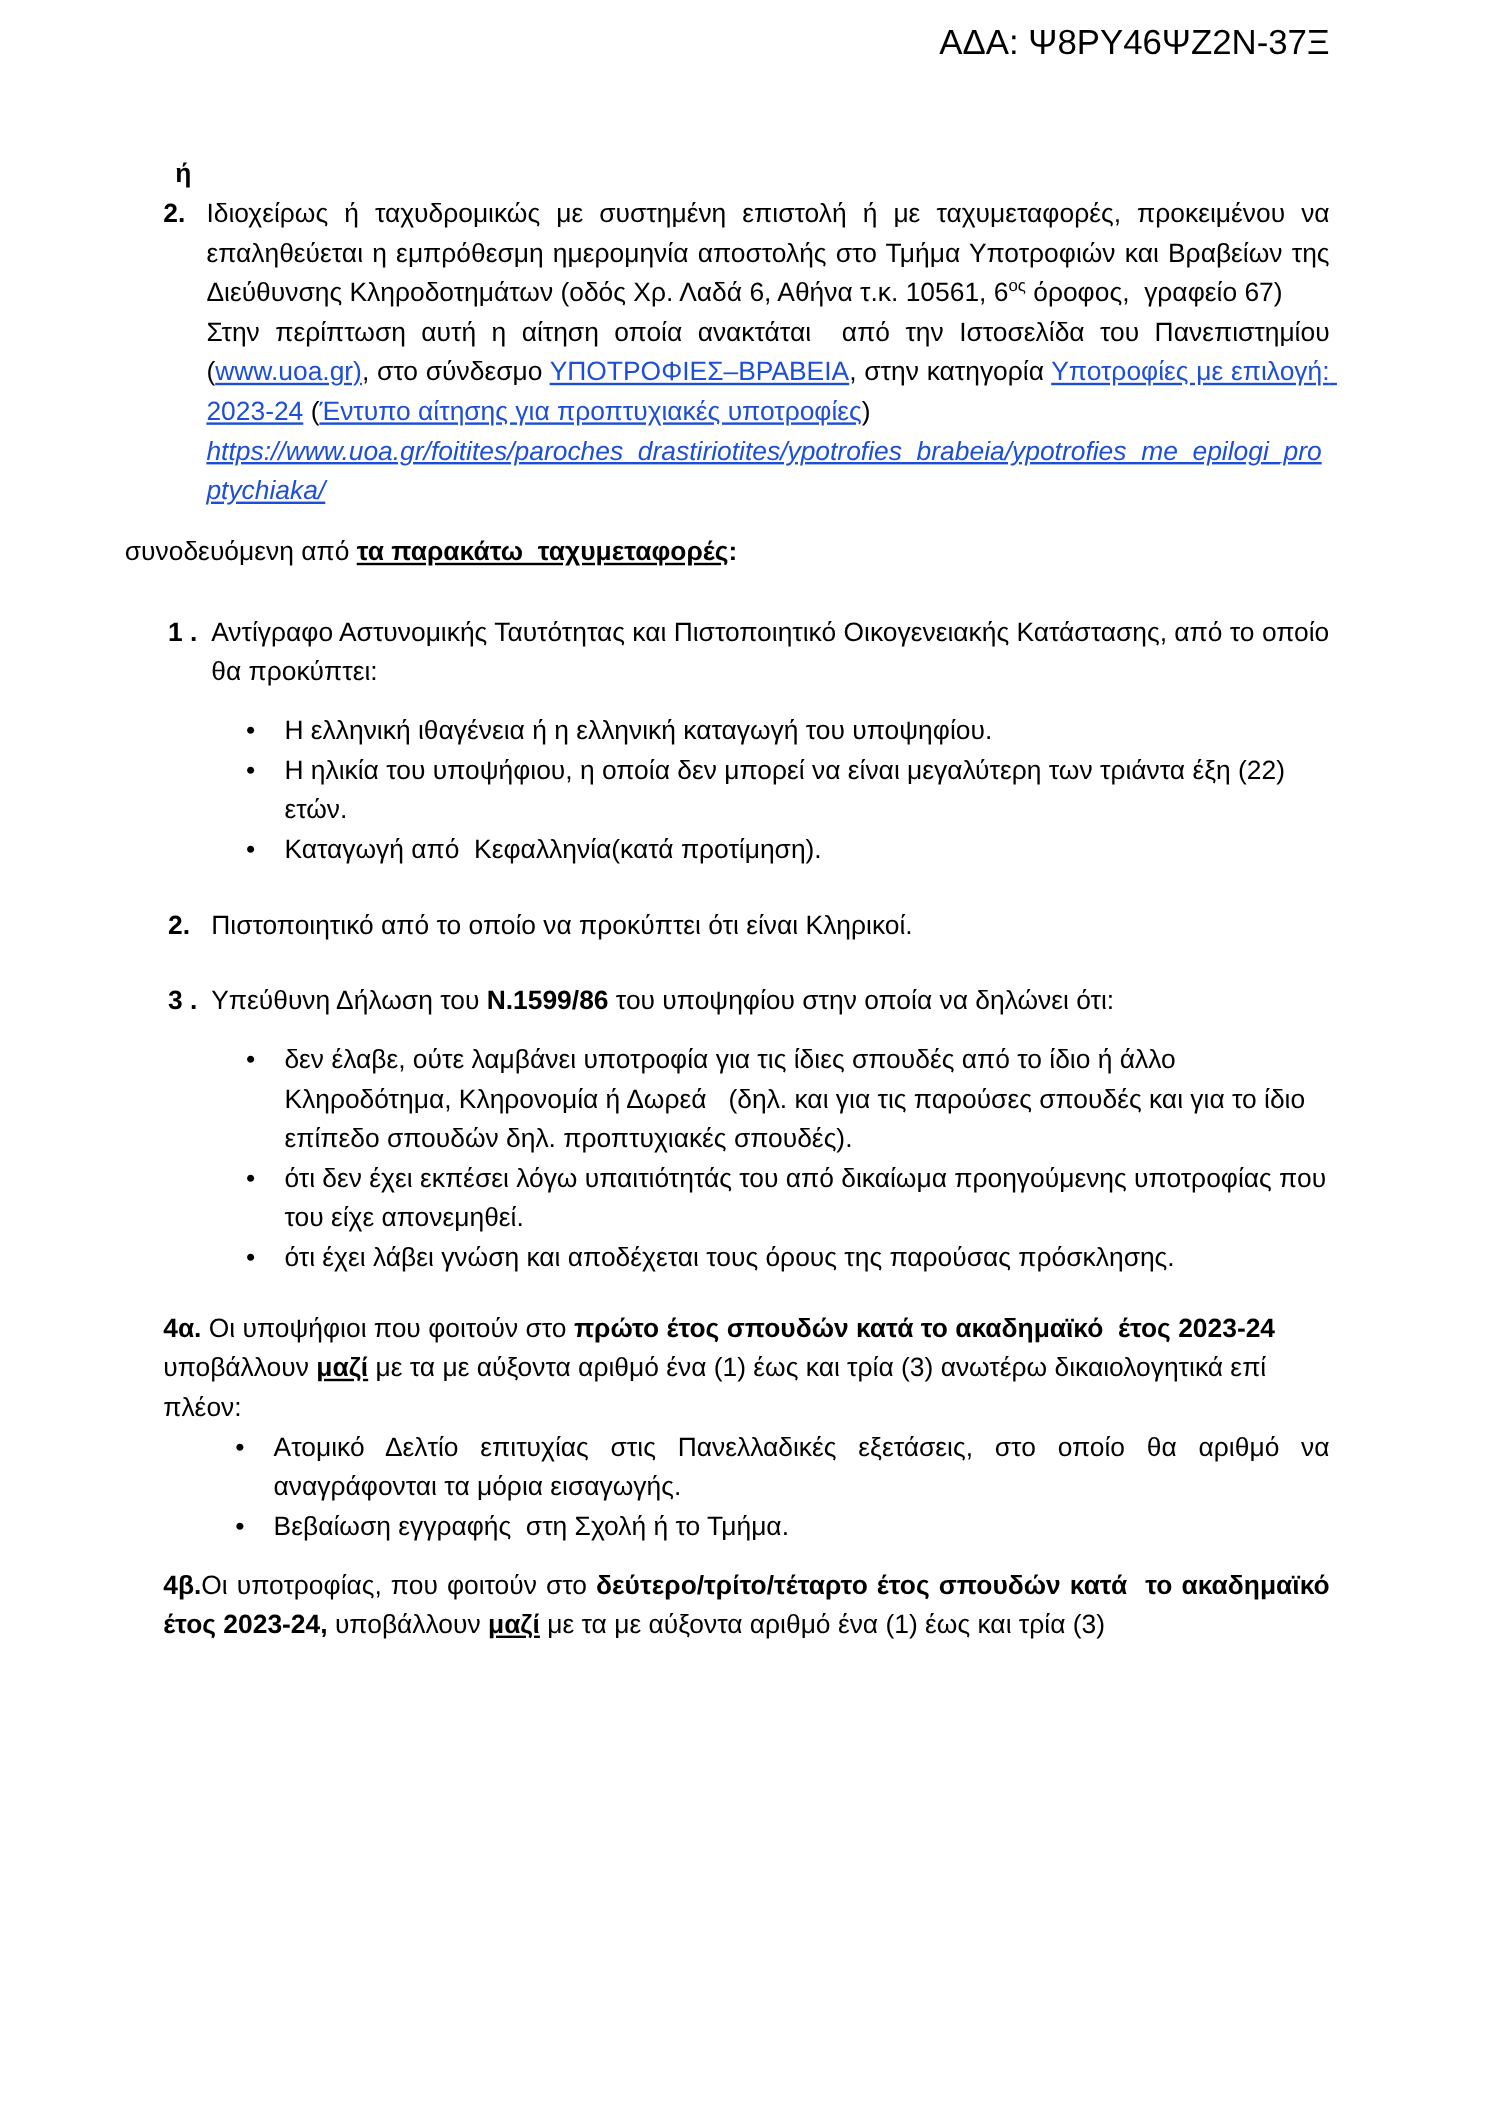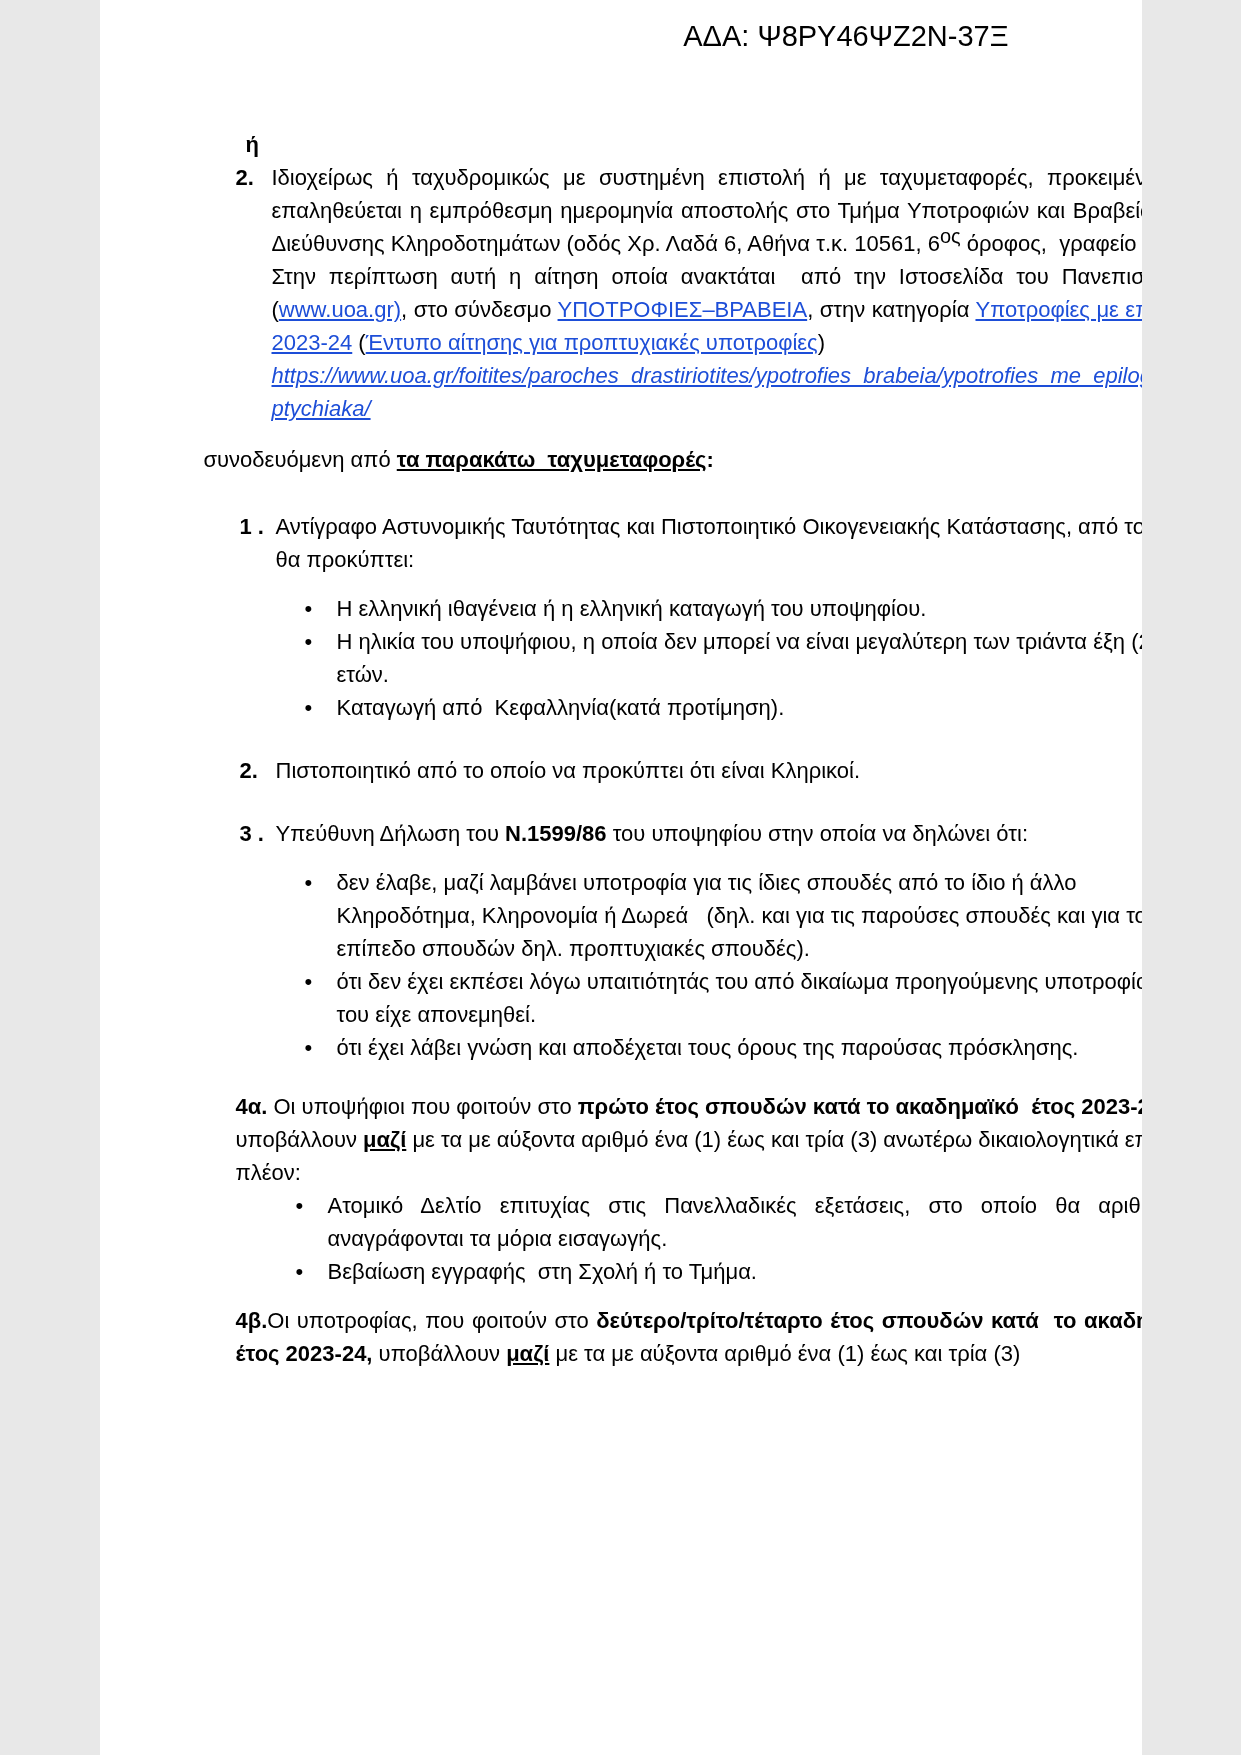--- a/index.html
+++ b/index.html
@@ -1,18 +1,18 @@
 <!DOCTYPE html>
 <html><head>
 <meta charset="utf-8">
 <style>
   html,body{margin:0;padding:0;background:#e8e8e8;}
   .page{
     position:relative;
-    width:1042px;height:1755px;
+    width:1241px;height:1755px;
     background:#ffffff;
     font-family:"Liberation Sans", sans-serif;
     font-size:22px;line-height:33px;color:#000;
     margin:0 auto;overflow:hidden;
   }
   p{margin:0;}
   .pre{white-space:pre-wrap;}
   .just{text-align:justify;}
   .b{font-weight:bold;}
   .bu{font-weight:bold;text-decoration:underline;}
@@ -35,21 +35,21 @@
   .docitem2{margin-top:30px;}
   .docitem3{margin-top:30px;}
   .bullets{margin-left:101px;margin-top:16px;}
   .bullet{display:flex;align-items:flex-start;}
   .dot{flex:0 0 32px;}
   .btxt{flex:1;min-width:0;}
   .sec4{margin-left:32px;}
   .sec4a{margin-top:26px;}
   .sec4b{margin-top:16px;}
   .bullets4{margin-left:60px;}
-  sup{font-size:20px;line-height:0;vertical-align:super;}
+  sup{font-size:14px;line-height:0;vertical-align:super;}
 </style>
 </head>
 <body>
 
 <div class="page">
   <div class="ada">ΑΔΑ: Ψ8ΡΥ46ΨΖ2Ν-37Ξ</div>
 
   <div class="content">
 
     <p class="or-line pre">ή</p>
@@ -95,21 +95,21 @@
 
     <div class="hang docitem docitem3">
       <span class="num pre">3 .</span>
       <div class="hbody">
           <p class="pre"><span>Υπεύθυνη Δήλωση του </span><span class="b">Ν.1599/86</span><span> του υποψηφίου στην οποία να δηλώνει ότι:</span></p>
         </div>
     </div>
     <div class="bullets">
       <div class="bullet">
           <span class="dot">•</span>
-          <p class="btxt pre">δεν έλαβε, μαζί λαμβάνει υποτροφία για τις ίδιες σπουδές από το ίδιο ή άλλο Κληροδότημα, Κληρονομία ή Δωρεά   (δηλ. και για τις παρούσες σπουδές και για το ίδιο επίπεδο σπουδών δηλ. προπτυχιακές σπουδές).</p>
+          <p class="btxt pre">δεν έλαβε, ούτε λαμβάνει υποτροφία για τις ίδιες σπουδές από το ίδιο ή άλλο Κληροδότημα, Κληρονομία ή Δωρεά   (δηλ. και για τις παρούσες σπουδές και για το ίδιο επίπεδο σπουδών δηλ. προπτυχιακές σπουδές).</p>
         </div>
       <div class="bullet">
           <span class="dot">•</span>
           <p class="btxt pre">ότι δεν έχει εκπέσει λόγω υπαιτιότητάς του από δικαίωμα προηγούμενης υποτροφίας που του είχε απονεμηθεί.</p>
         </div>
       <div class="bullet">
           <span class="dot">•</span>
           <p class="btxt pre">ότι έχει λάβει γνώση και αποδέχεται τους όρους της παρούσας πρόσκλησης.</p>
         </div>
     </div>

